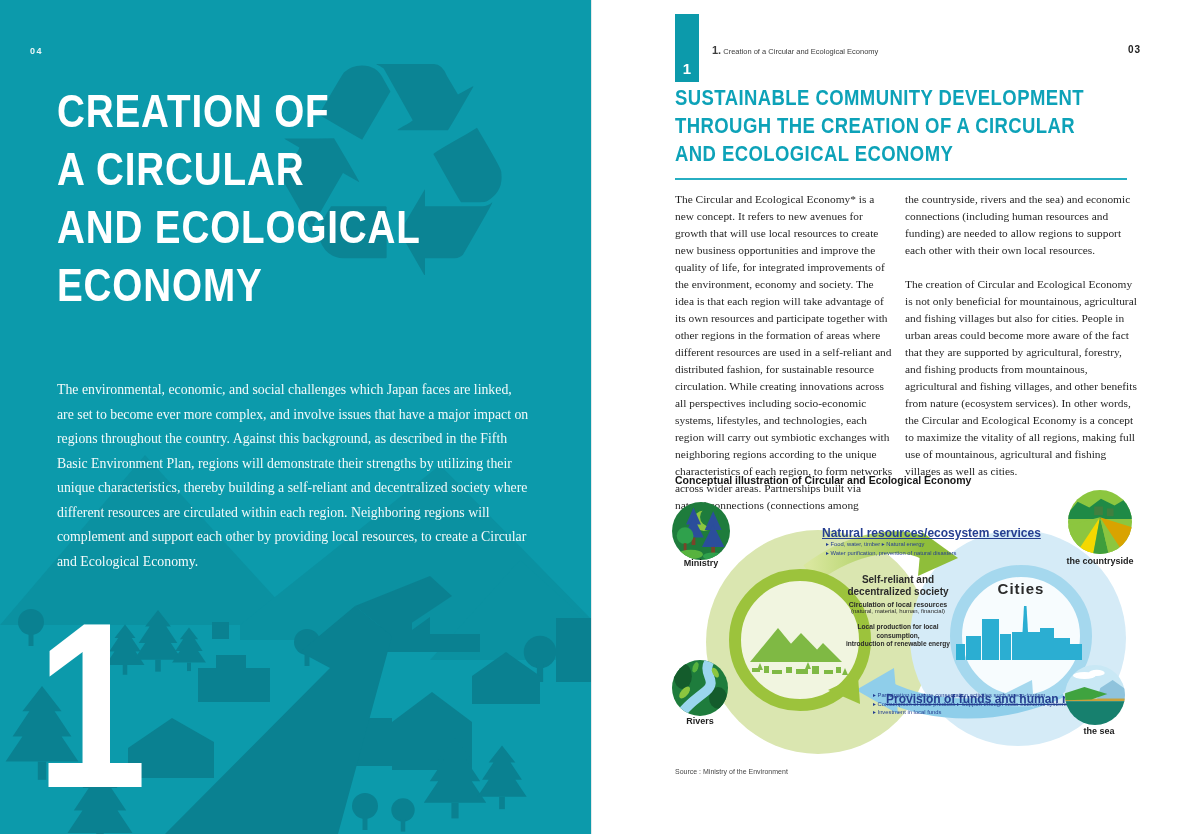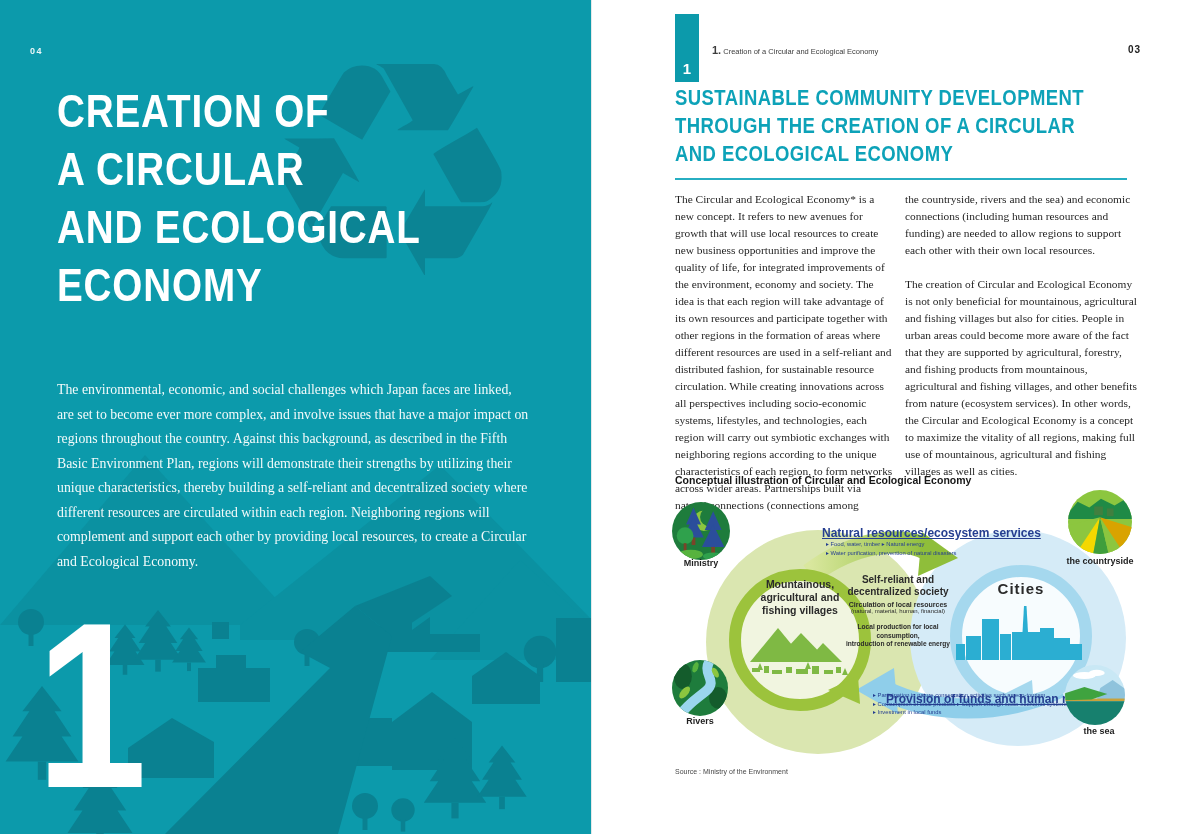--- a/index.html
+++ b/index.html
@@ -174,25 +174,20 @@
       </svg>
 
       <div class="ring ring-green"></div>
       <div class="ring ring-blue"></div>
 
       <svg class="abs" style="left:0;top:0;" width="480" height="278" viewBox="0 0 480 278">
         <polygon points="198,186 168,200 200,214" fill="#9CC33C"></polygon>
         <polygon points="372,190 344,204 374,218" fill="#A5D8EE"></polygon>
       </svg>
 
-      <div class="node-label left-node-label">
-        <div>Mountainous,</div>
-        <div>agricultural and</div>
-        <div>fishing villages</div>
-      </div>
 
       <svg class="abs" style="left:84px;top:128px;" width="112" height="62" viewBox="0 0 112 62">
         <g fill="#7FB944">
           <polygon points="6,44 34,10 62,44"></polygon>
           <polygon points="30,44 57,15 85,44"></polygon>
           <polygon points="62,44 79,25 98,44"></polygon>
           <rect x="8" y="50" width="8" height="4"></rect>
             <rect x="20" y="48" width="5" height="7"></rect>
           <rect x="28" y="52" width="10" height="4"></rect>
             <rect x="42" y="49" width="6" height="6"></rect>

